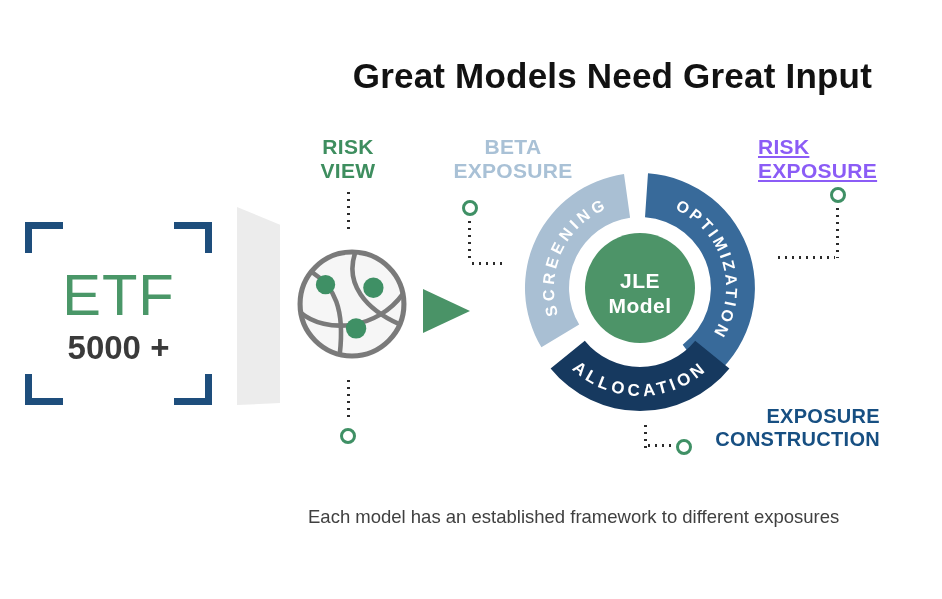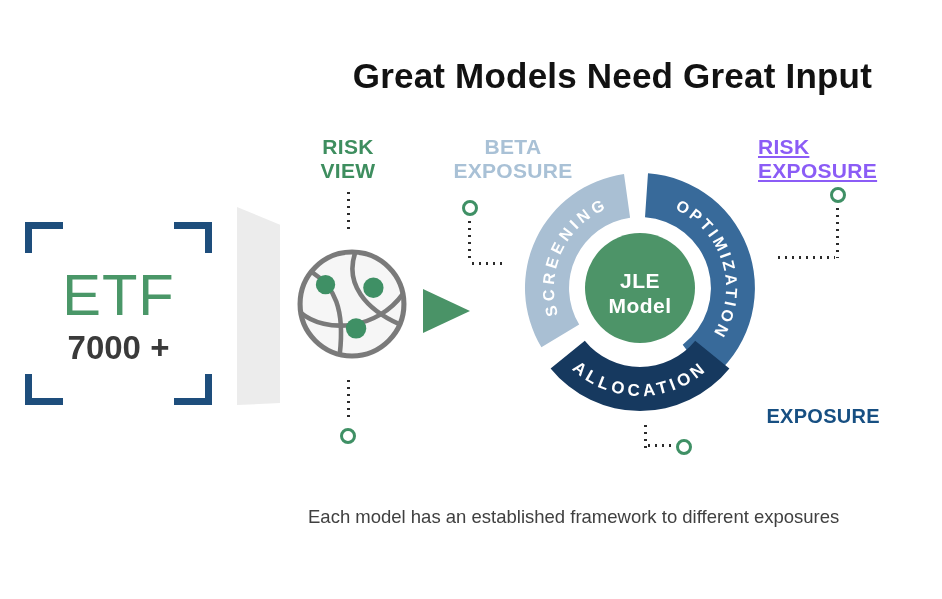--- a/index.html
+++ b/index.html
@@ -70,30 +70,31 @@
   <div class="callout callout-beta">
     <div>BETA</div>
     <div>EXPOSURE</div>
   </div>
   <div class="callout callout-risk">
     <div>RISK</div>
     <div>EXPOSURE</div>
   </div>
   <div class="callout callout-portfolio">
     <div>EXPOSURE</div>
+    <div>CONSTRUCTION</div>
   </div>
 
   <div class="etf-card">
     <div class="corner tl"></div>
     <div class="corner tr"></div>
     <div class="corner bl"></div>
     <div class="corner br"></div>
     <div class="etf-inner">
       <div class="etf-acronym">ETF</div>
-      <div class="etf-count">7000 +</div>
+      <div class="etf-count">5000 +</div>
     </div>
   </div>
 
   <div class="funnel"></div>
 
   <svg class="globe" width="112" height="112" viewBox="0 0 110 110">
     <circle cx="55" cy="55" r="51" fill="#f6f6f6" stroke="#7a7a7a" stroke-width="5"></circle>
     <path d="M 58 5 C 48 35, 68 60, 102 75" fill="none" stroke="#7a7a7a" stroke-width="4.5"></path>
     <path d="M 16 24 C 38 38, 48 60, 43 104" fill="none" stroke="#7a7a7a" stroke-width="4.5"></path>
     <path d="M 4 63 C 30 85, 80 80, 105 45" fill="none" stroke="#7a7a7a" stroke-width="4.5"></path>

